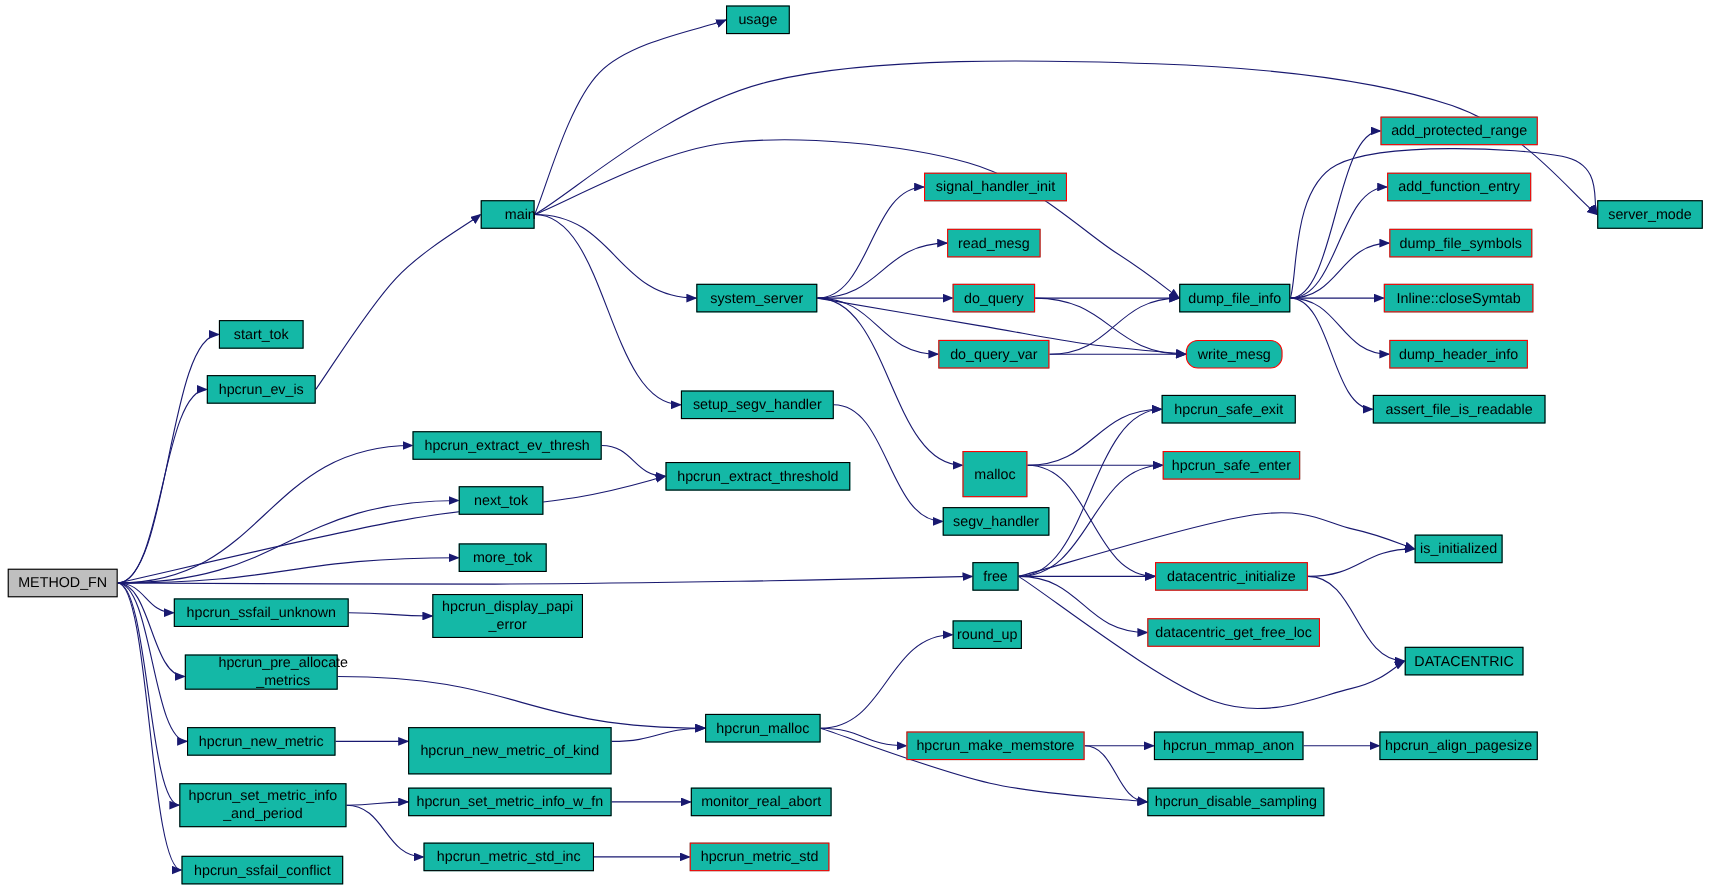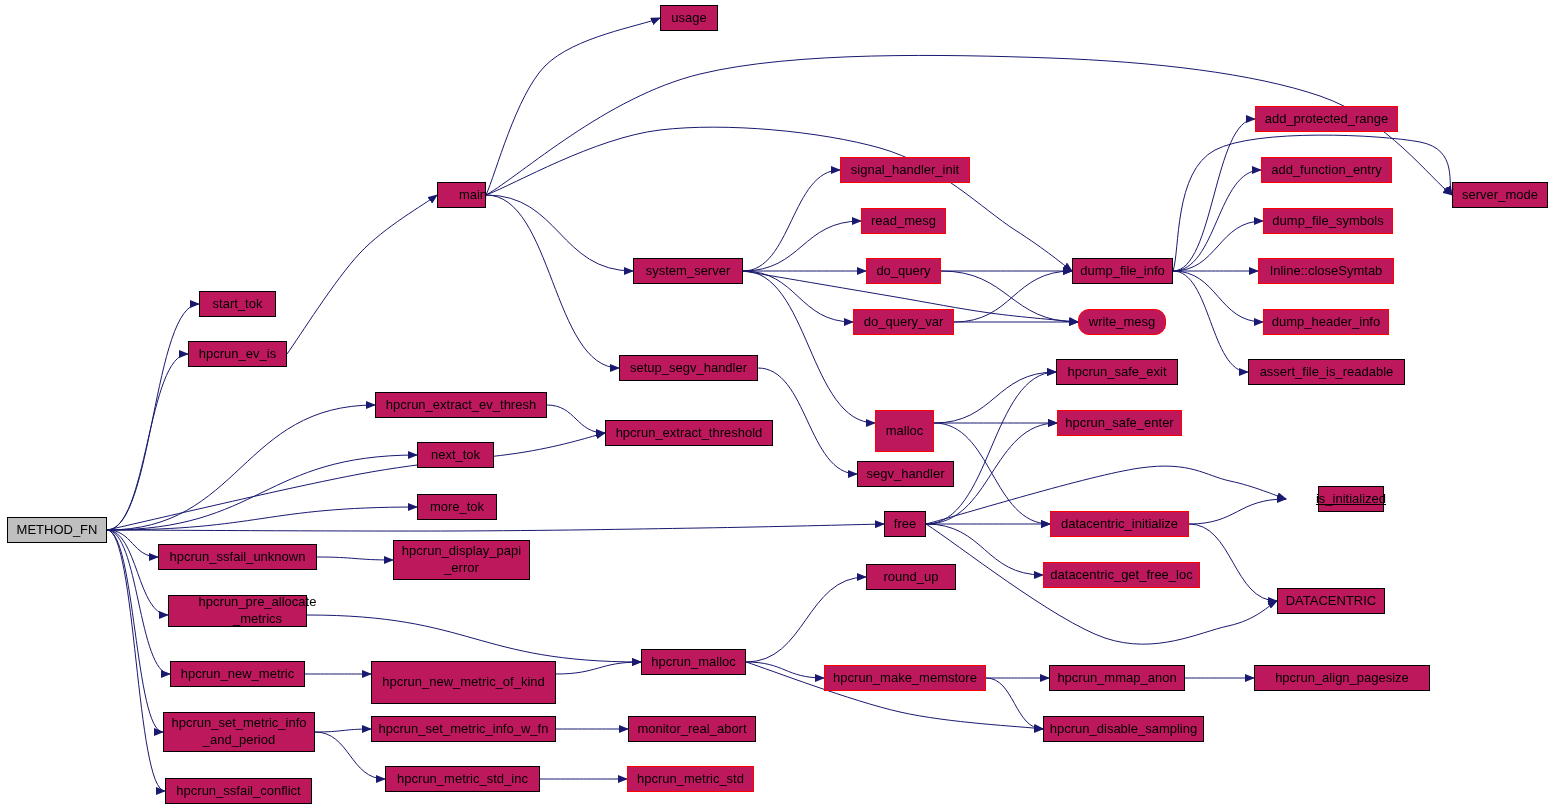--- a/index.html
+++ b/index.html
@@ -25,21 +25,21 @@
   .node {
     position: absolute;
     box-sizing: border-box;
     display: flex;
     align-items: center;
     justify-content: center;
     text-align: center;
     font-size: 13px;
     line-height: 1.3;
     color: #000000;
-    background: #be185d;
+    background: #14b8a6;
     border: 1px solid #000000;
     white-space: pre-line;
     cursor: pointer;
   }
   .node.truncated {
     border-color: #ff0000;
   }
   .node.focal {
     background: #bfbfbf;
   }
@@ -157,26 +157,26 @@
       <div class="node truncated" style="left: 866px; top: 258px; width: 75px; height: 26px;">do_query</div>
       <div class="node truncated" style="left: 853px; top: 309px; width: 101px; height: 26px;">do_query_var</div>
       <div class="node truncated" style="left: 875px; top: 410px; width: 59px; height: 42px;">malloc</div>
       <div class="node truncated" style="left: 1078px; top: 309px; width: 88px; height: 26px; border-radius: 11px;">write_mesg</div>
       <div class="node" style="left: 1072px; top: 258px; width: 101px; height: 26px;">dump_file_info</div>
       <div class="node" style="left: 1056px; top: 359px; width: 122px; height: 26px;">hpcrun_safe_exit</div>
       <div class="node truncated" style="left: 1057px; top: 410px; width: 125px; height: 26px;">hpcrun_safe_enter</div>
       <div class="node" style="left: 884px; top: 511px; width: 42px; height: 26px;">free</div>
       <div class="node truncated" style="left: 1050px; top: 511px; width: 139px; height: 26px;">datacentric_initialize</div>
       <div class="node truncated" style="left: 1043px; top: 562px; width: 157px; height: 26px;">datacentric_get_free_loc</div>
-      <div class="node" style="left: 1318px; top: 486px; width: 66px; height: 26px; text-decoration: underline;">is_initialized</div>
+      <div class="node" style="left: 1286px; top: 486px; width: 80px; height: 26px;">is_initialized</div>
       <div class="node" style="left: 1277px; top: 588px; width: 108px; height: 26px;">DATACENTRIC</div>
-      <div class="node" style="left: 866px; top: 564px; width: 90px; height: 26px;">round_up</div>
+      <div class="node" style="left: 866px; top: 564px; width: 63px; height: 26px;">round_up</div>
       <div class="node truncated" style="left: 824px; top: 665px; width: 162px; height: 26px;">hpcrun_make_memstore</div>
       <div class="node" style="left: 1049px; top: 665px; width: 136px; height: 26px;">hpcrun_mmap_anon</div>
-      <div class="node" style="left: 1254px; top: 665px; width: 176px; height: 26px;">hpcrun_align_pagesize</div>
+      <div class="node" style="left: 1254px; top: 665px; width: 144px; height: 26px;">hpcrun_align_pagesize</div>
       <div class="node" style="left: 1043px; top: 716px; width: 161px; height: 26px;">hpcrun_disable_sampling</div>
       <div class="node truncated" style="left: 1255px; top: 106px; width: 143px; height: 26px;">add_protected_range</div>
       <div class="node truncated" style="left: 1261px; top: 157px; width: 131px; height: 26px;">add_function_entry</div>
       <div class="node truncated" style="left: 1263px; top: 208px; width: 130px; height: 26px;">dump_file_symbols</div>
       <div class="node truncated" style="left: 1258px; top: 258px; width: 136px; height: 26px;">Inline::closeSymtab</div>
       <div class="node truncated" style="left: 1263px; top: 309px; width: 126px; height: 26px;">dump_header_info</div>
       <div class="node" style="left: 1248px; top: 359px; width: 157px; height: 26px;">assert_file_is_readable</div>
       <div class="node" style="left: 1452px; top: 182px; width: 96px; height: 26px;">server_mode</div>
     </div>
 </div>

